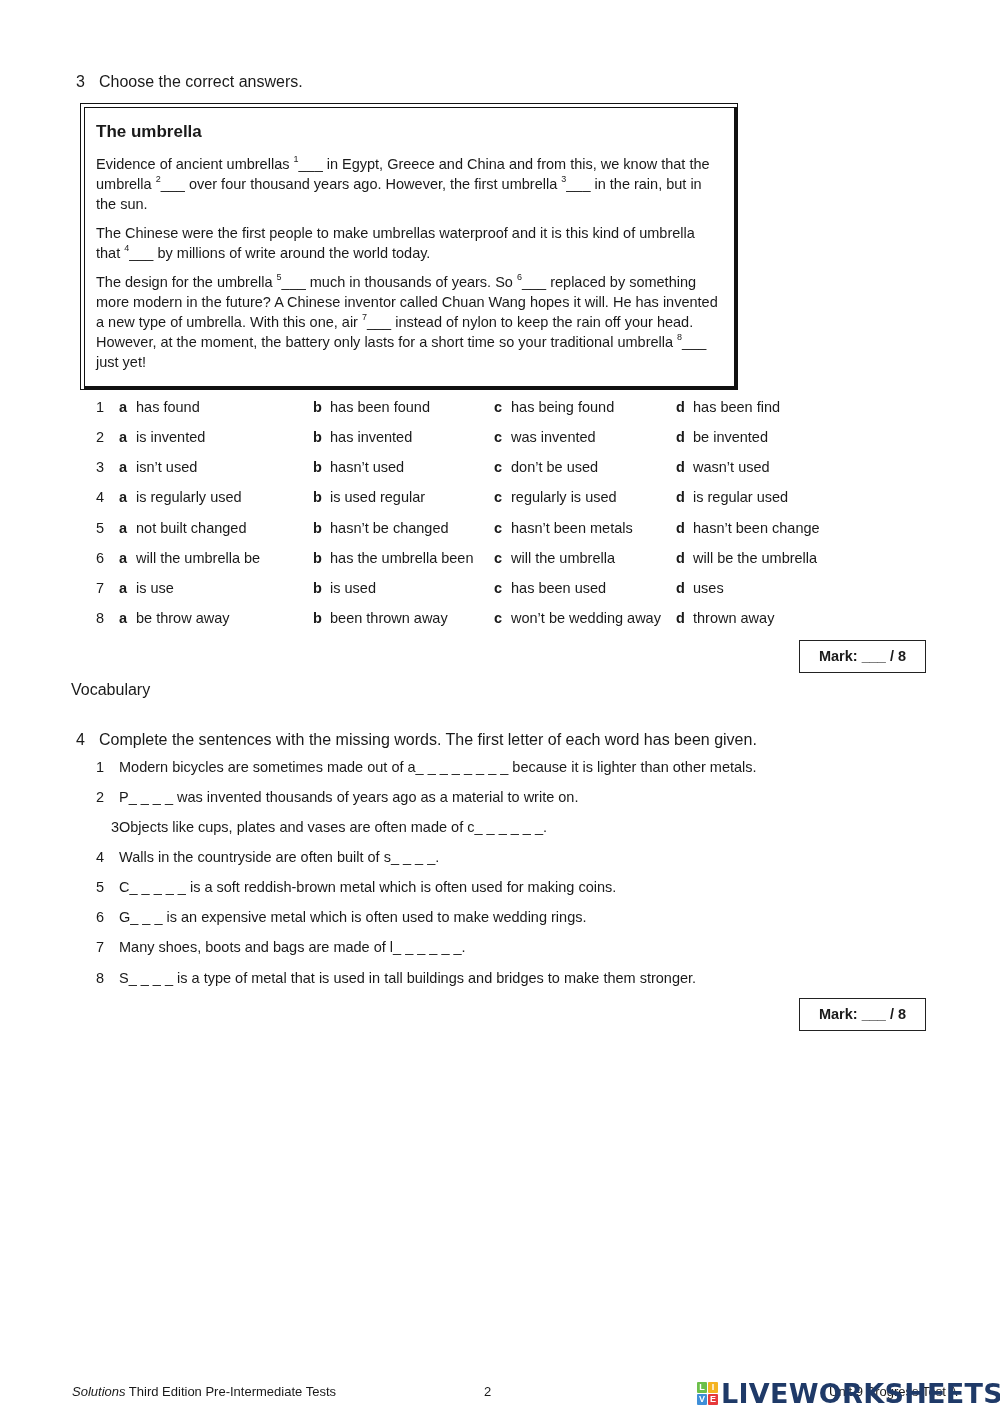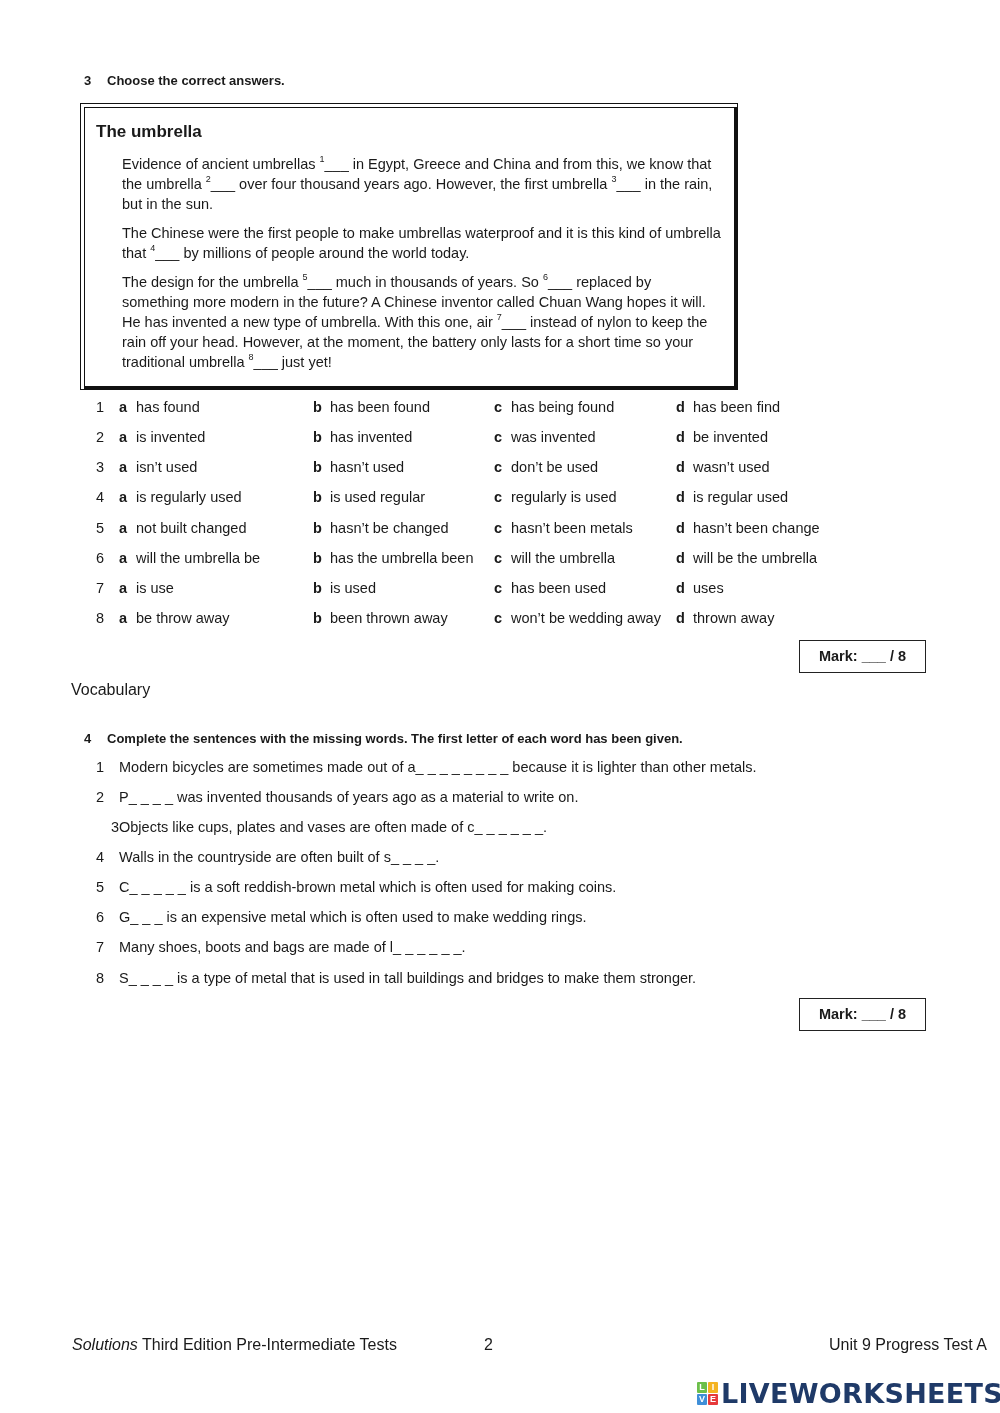--- a/index.html
+++ b/index.html
@@ -6,23 +6,23 @@
     html, body { width: 1000px; height: 1413px; background: #ffffff; }
     body {
       position: relative;
       font-family: "Liberation Sans", sans-serif;
       color: #1a1a1a;
       font-size: 14.5px;
     }
 
     .task-heading {
       position: absolute;
-      left: 84px;
-      font-size: 13px;
-      font-weight: bold;
+      left: 76px;
+      font-size: 16px;
+      font-weight: normal;
       white-space: nowrap;
     }
     .task-heading .num { display: inline-block; width: 23px; }
 
     
     .reading-box {
       position: absolute;
       left: 80px; top: 103px;
       width: 658px; height: 287px;
       border: 1px solid #111;
@@ -37,21 +37,20 @@
     }
     .reading-title {
       font-size: 17px;
       font-weight: bold;
       margin-bottom: 12px;
     }
     .reading-para {
       line-height: 20px;
       margin-bottom: 9px;
       font-size: 14.5px;
-      margin-left: 26px;
     }
     .reading-para sup { font-size: 9px; vertical-align: 7px; line-height: 0; }
 
     
     .mcq-row {
       position: absolute;
       left: 96px;
       height: 20px;
       width: 780px;
       font-size: 14.5px;
@@ -85,22 +84,22 @@
     .vocab-row {
       position: absolute;
       left: 96px;
       font-size: 14.5px;
       white-space: nowrap;
     }
     .vocab-row .qn { display: inline-block; width: 23px; }
 
     .footer {
       position: absolute;
-      top: 1336px;
-      font-size: 16px;
+      top: 1384px;
+      font-size: 13px;
       white-space: nowrap;
     }
     .footer i { font-style: italic; }
 
     .brand {
       position: absolute;
       left: 697px; top: 1378px;
       display: flex; align-items: center;
     }
     .brand-grid {
@@ -132,21 +131,21 @@
 
 <div class="task-heading" style="top:73px;">
   <span class="num">3</span><span>Choose the correct answers.</span>
 </div>
 
 <div class="reading-box">
   <div class="reading-inner">
     <div class="reading-title">The umbrella</div>
     <div id="reading-paras">
         <div class="reading-para"><span>Evidence of ancient umbrellas </span><sup>1</sup><span>___ in Egypt, Greece and China and from this, we know that the umbrella </span><sup>2</sup><span>___ over four thousand years ago. However, the first umbrella </span><sup>3</sup><span>___ in the rain, but in the sun.</span></div>
-        <div class="reading-para"><span>The Chinese were the first people to make umbrellas waterproof and it is this kind of umbrella that </span><sup>4</sup><span>___ by millions of people around the world today.</span></div>
+        <div class="reading-para"><span>The Chinese were the first people to make umbrellas waterproof and it is this kind of umbrella that </span><sup>4</sup><span>___ by millions of write around the world today.</span></div>
         <div class="reading-para"><span>The design for the umbrella </span><sup>5</sup><span>___ much in thousands of years. So </span><sup>6</sup><span>___ replaced by something more modern in the future? A Chinese inventor called Chuan Wang hopes it will. He has invented a new type of umbrella. With this one, air </span><sup>7</sup><span>___ instead of nylon to keep the rain off your head. However, at the moment, the battery only lasts for a short time so your traditional umbrella </span><sup>8</sup><span>___ just yet!</span></div>
       </div>
   </div>
 </div>
 
 <div id="mcq-container">
     <div class="mcq-row" style="top: 399px;">
       <span class="qn">1</span>
       <span class="mcq-opt opt-a"><span class="letter">a</span><span>has found</span></span>
       <span class="mcq-opt opt-b"><span class="letter">b</span><span>has been found</span></span>

